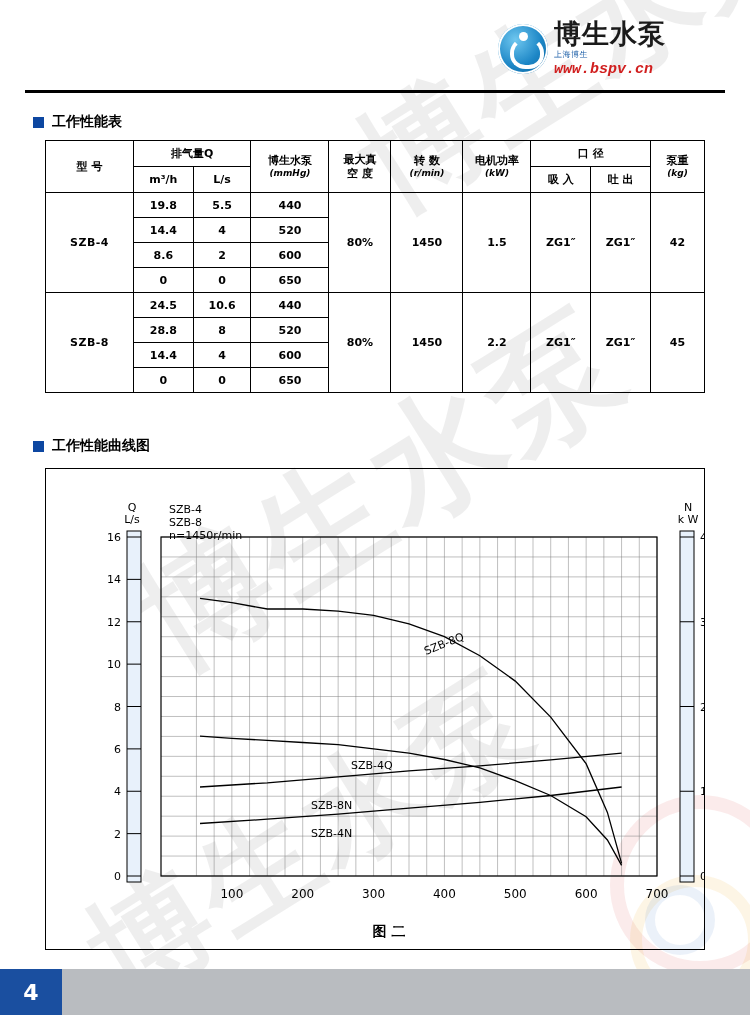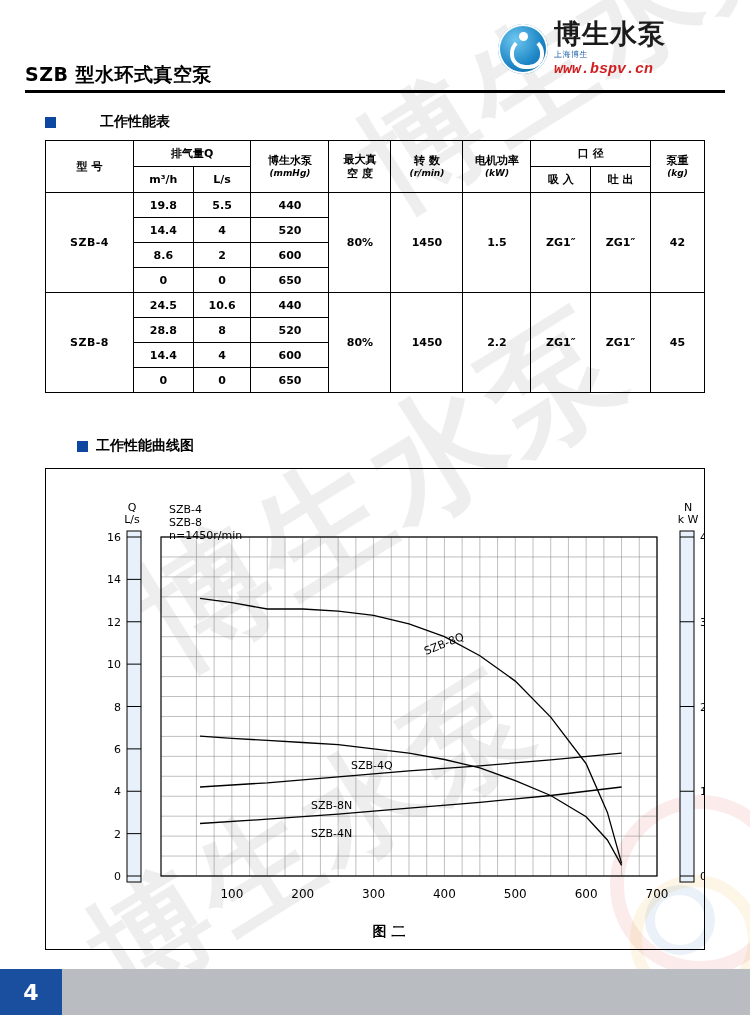--- a/index.html
+++ b/index.html
@@ -100,22 +100,22 @@
   
   .sec {
     position: absolute;
     display: flex; align-items: center;
     font-family: "DejaVu Sans", sans-serif;
     font-size: 14px; font-weight: bold;
   }
   .sec .bullet {
     width: 11px; height: 11px; background: #0d47a1; margin-right: 8px; flex: none;
   }
-  .sec1 { left: 45px; top: 113px; gap: 36px; }
-  .sec2 { left: 33px; top: 437px; margin-left: 44px; }
+  .sec1 { left: 33px; top: 113px; }
+  .sec2 { left: 33px; top: 437px; }
 
   
   .tbl-wrap { position: absolute; left: 45px; top: 140px; width: 660px; }
   table.spec {
     border-collapse: collapse;
     width: 660px;
     font-family: "DejaVu Sans", sans-serif;
     font-size: 11px;
     background: transparent;
   }
@@ -171,21 +171,20 @@
 
   <div class="logo">
     <div class="logo-mark"></div>
     <div class="logo-text">
       <div class="logo-cn">博生水泵</div>
       <div class="logo-sub">上海博生</div>
       <div class="logo-url">www.bspv.cn</div>
     </div>
   </div>
 
-  <div class="doc-title">SZB 型水环式真空泵</div>
   <div class="title-rule"></div>
 
   <div class="sec sec1">
     <span class="bullet"></span>
     <span>工作性能表</span>
   </div>
 
   <div class="tbl-wrap">
     <table class="spec">
       <tbody>

